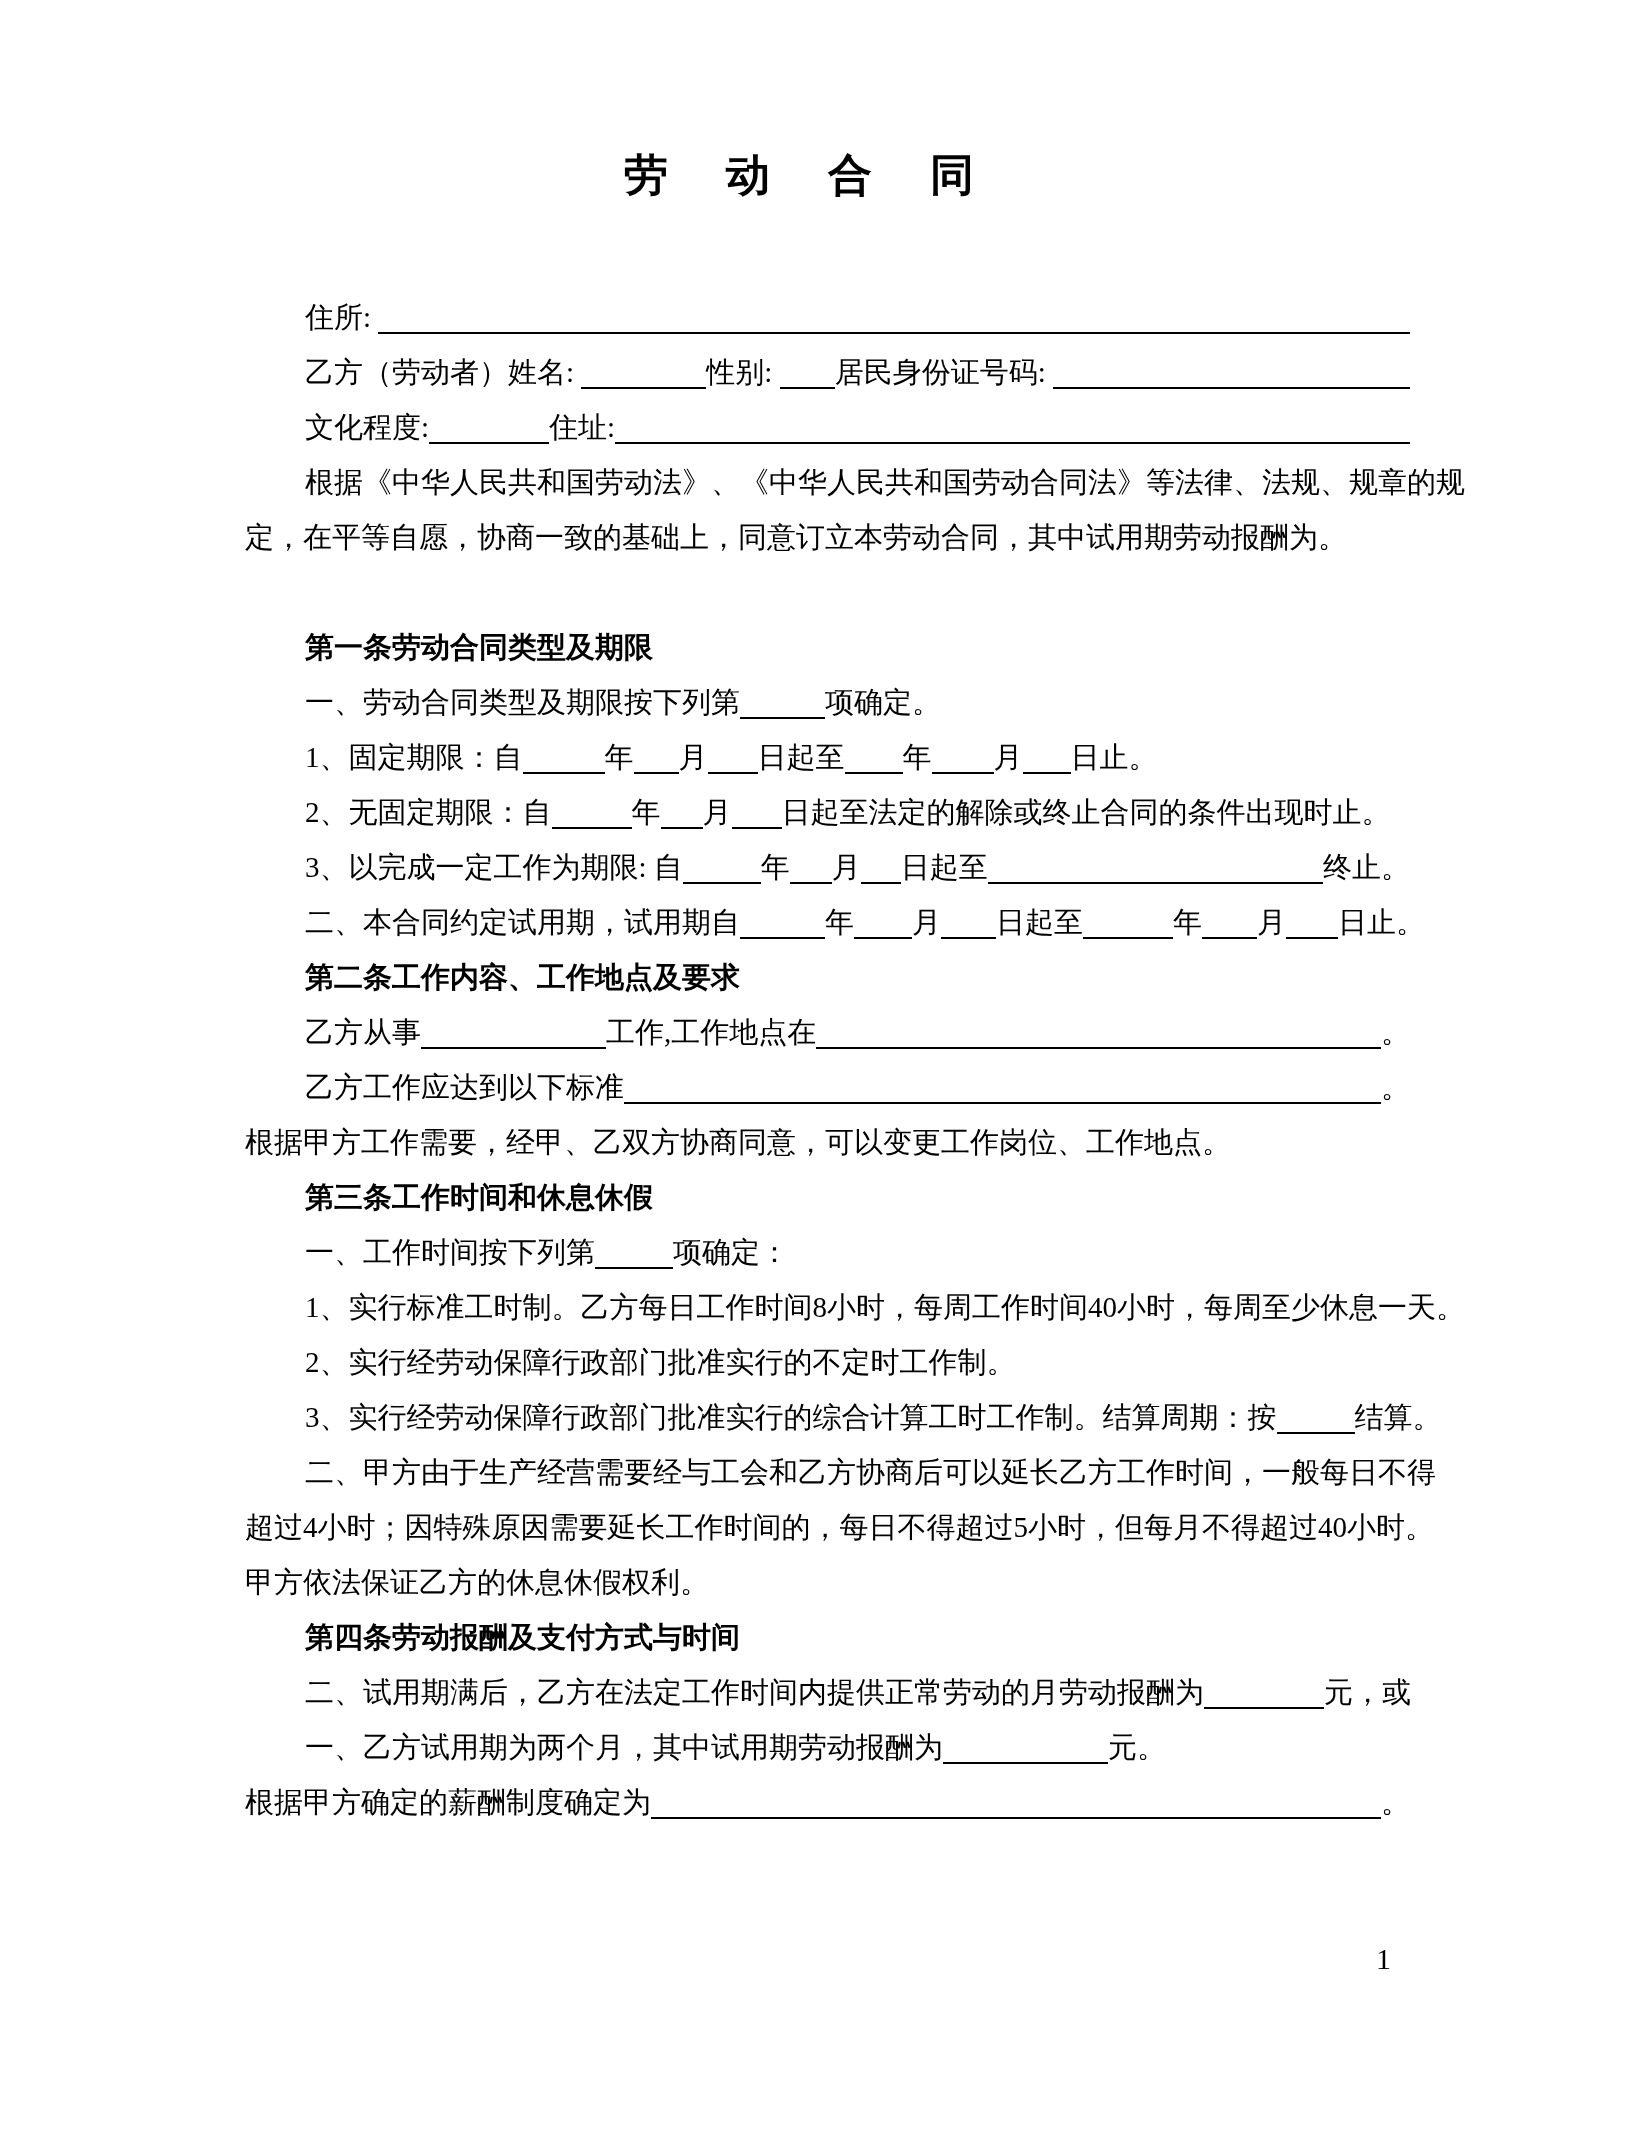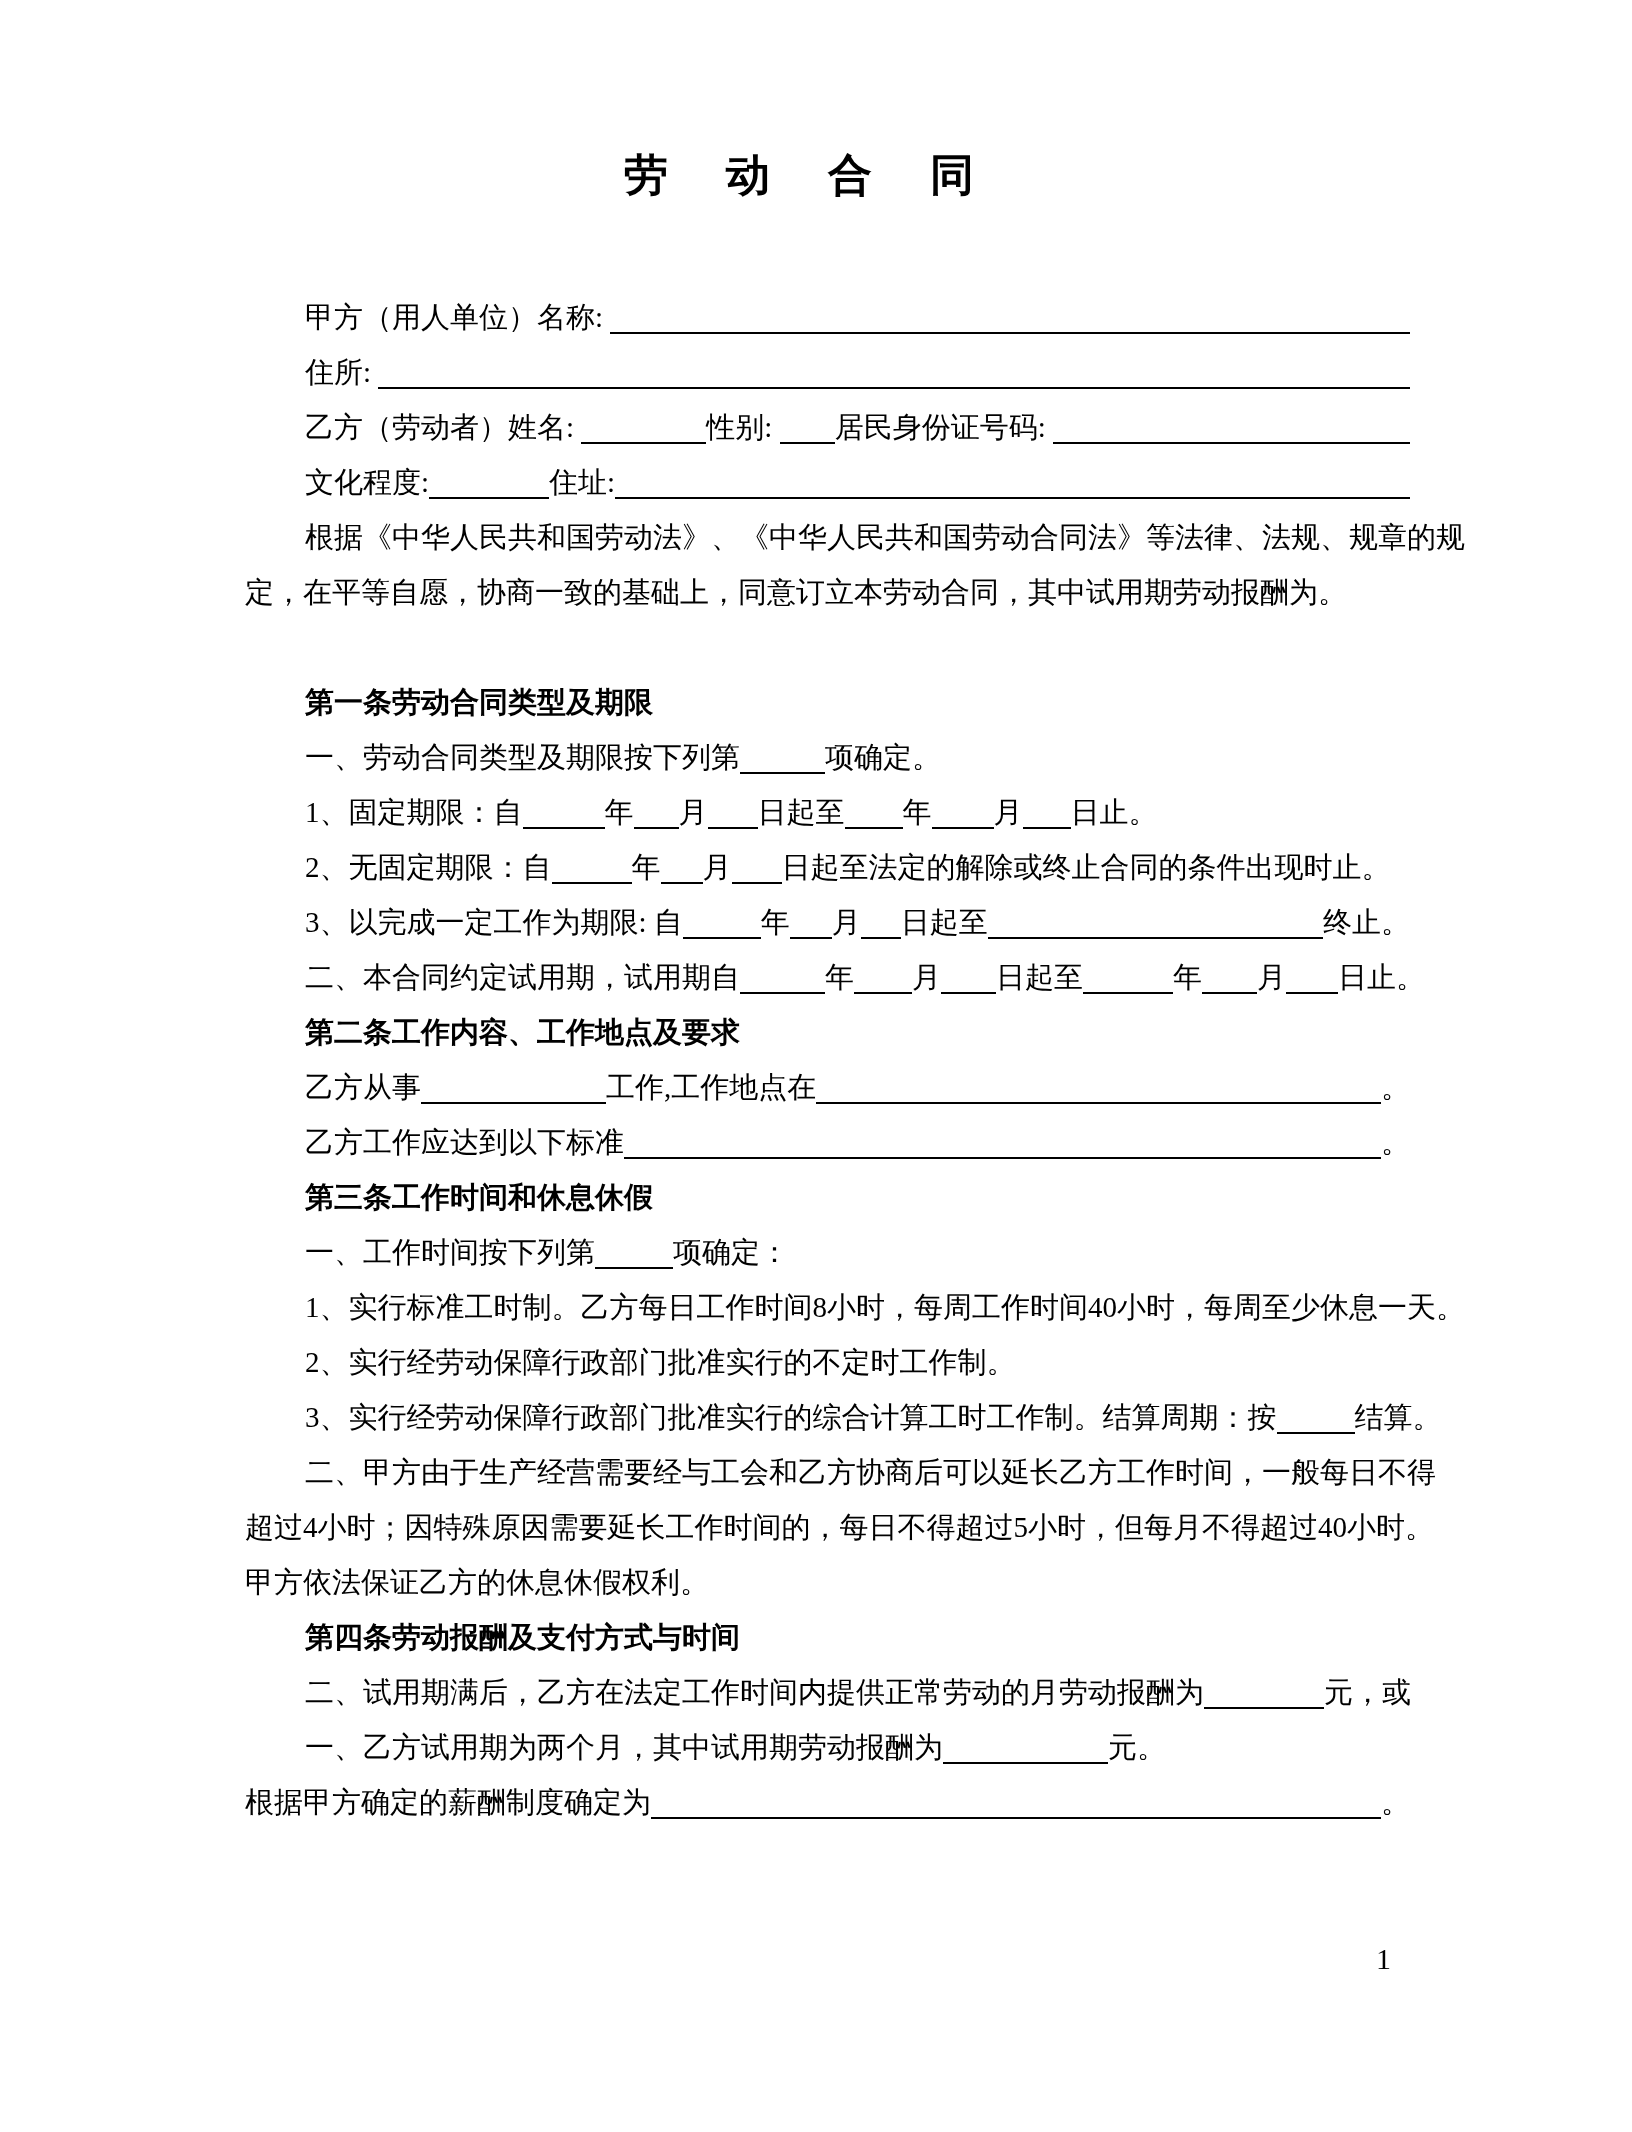--- a/index.html
+++ b/index.html
@@ -39,36 +39,36 @@
     position:absolute; left:1376px; top:1936px;
     font-size:30px; line-height:46px;
   }
 </style>
 </head>
 <body>
 
 <div class="page">
   <div class="doc-title">劳动合同</div>
   <div class="content">
-      <div class="line indent"><span class="txt">甲方（用人单位）名称: </span><span class="blank fill"></span></div>
       <div class="line indent"><span class="txt">住所: </span><span class="blank fill"></span></div>
       <div class="line indent"><span class="txt">乙方（劳动者）姓名: </span><span class="blank" style="width: 125px;"></span><span class="txt">性别: </span><span class="blank" style="width: 55px;"></span><span class="txt">居民身份证号码: </span><span class="blank fill"></span></div>
       <div class="line indent"><span class="txt">文化程度:</span><span class="blank" style="width: 120px;"></span><span class="txt">住址:</span><span class="blank fill"></span></div>
       <div class="line indent"><span class="txt">根据《中华人民共和国劳动法》、《中华人民共和国劳动合同法》等法律、法规、规章的规</span></div>
       <div class="line"><span class="txt">定，在平等自愿，协商一致的基础上，同意订立本劳动合同，其中试用期劳动报酬为。</span></div>
       <div class="line empty"></div>
       <div class="line indent heading"><span class="txt num">第一条</span><span class="txt">劳动合同类型及期限</span></div>
       <div class="line indent"><span class="txt">一、劳动合同类型及期限按下列第</span><span class="blank" style="width: 85px;"></span><span class="txt">项确定。</span></div>
       <div class="line indent"><span class="txt">1、固定期限：自</span><span class="blank" style="width: 82px;"></span><span class="txt">年</span><span class="blank" style="width: 45px;"></span><span class="txt">月</span><span class="blank" style="width: 50px;"></span><span class="txt">日起至</span><span class="blank" style="width: 58px;"></span><span class="txt">年</span><span class="blank" style="width: 62px;"></span><span class="txt">月</span><span class="blank" style="width: 48px;"></span><span class="txt">日止。</span></div>
       <div class="line indent"><span class="txt">2、无固定期限：自</span><span class="blank" style="width: 80px;"></span><span class="txt">年</span><span class="blank" style="width: 42px;"></span><span class="txt">月</span><span class="blank" style="width: 50px;"></span><span class="txt">日起至法定的解除或终止合同的条件出现时止。</span></div>
       <div class="line indent"><span class="txt">3、以完成一定工作为期限: 自</span><span class="blank" style="width: 78px;"></span><span class="txt">年</span><span class="blank" style="width: 42px;"></span><span class="txt">月</span><span class="blank" style="width: 40px;"></span><span class="txt">日起至</span><span class="blank fill"></span><span class="txt">终止。</span></div>
       <div class="line indent"><span class="txt">二、本合同约定试用期，试用期自</span><span class="blank" style="width: 85px;"></span><span class="txt">年</span><span class="blank" style="width: 58px;"></span><span class="txt">月</span><span class="blank" style="width: 55px;"></span><span class="txt">日起至</span><span class="blank" style="width: 90px;"></span><span class="txt">年</span><span class="blank" style="width: 55px;"></span><span class="txt">月</span><span class="blank" style="width: 52px;"></span><span class="txt">日止。</span></div>
       <div class="line indent heading"><span class="txt num">第二条</span><span class="txt">工作内容、工作地点及要求</span></div>
       <div class="line indent"><span class="txt">乙方从事</span><span class="blank" style="width: 185px;"></span><span class="txt">工作,工作地点在</span><span class="blank fill"></span><span class="txt">。</span></div>
       <div class="line indent"><span class="txt">乙方工作应达到以下标准</span><span class="blank fill"></span><span class="txt">。</span></div>
+      <div class="line"><span class="txt">根据甲方工作需要，经甲、乙双方协商同意，可以变更工作岗位、工作地点。</span></div>
       <div class="line indent heading"><span class="txt num">第三条</span><span class="txt">工作时间和休息休假</span></div>
       <div class="line indent"><span class="txt">一、工作时间按下列第</span><span class="blank" style="width: 78px;"></span><span class="txt">项确定：</span></div>
       <div class="line indent"><span class="txt">1、实行标准工时制。乙方每日工作时间8小时，每周工作时间40小时，每周至少休息一天。</span></div>
       <div class="line indent"><span class="txt">2、实行经劳动保障行政部门批准实行的不定时工作制。</span></div>
       <div class="line indent"><span class="txt">3、实行经劳动保障行政部门批准实行的综合计算工时工作制。结算周期：按</span><span class="blank" style="width: 78px;"></span><span class="txt">结算。</span></div>
       <div class="line indent"><span class="txt">二、甲方由于生产经营需要经与工会和乙方协商后可以延长乙方工作时间，一般每日不得</span></div>
       <div class="line"><span class="txt">超过4小时；因特殊原因需要延长工作时间的，每日不得超过5小时，但每月不得超过40小时。</span></div>
       <div class="line"><span class="txt">甲方依法保证乙方的休息休假权利。</span></div>
       <div class="line indent heading"><span class="txt num">第四条</span><span class="txt">劳动报酬及支付方式与时间</span></div>
       <div class="line indent"><span class="txt">二、试用期满后，乙方在法定工作时间内提供正常劳动的月劳动报酬为</span><span class="blank" style="width: 120px;"></span><span class="txt">元，或</span></div>

